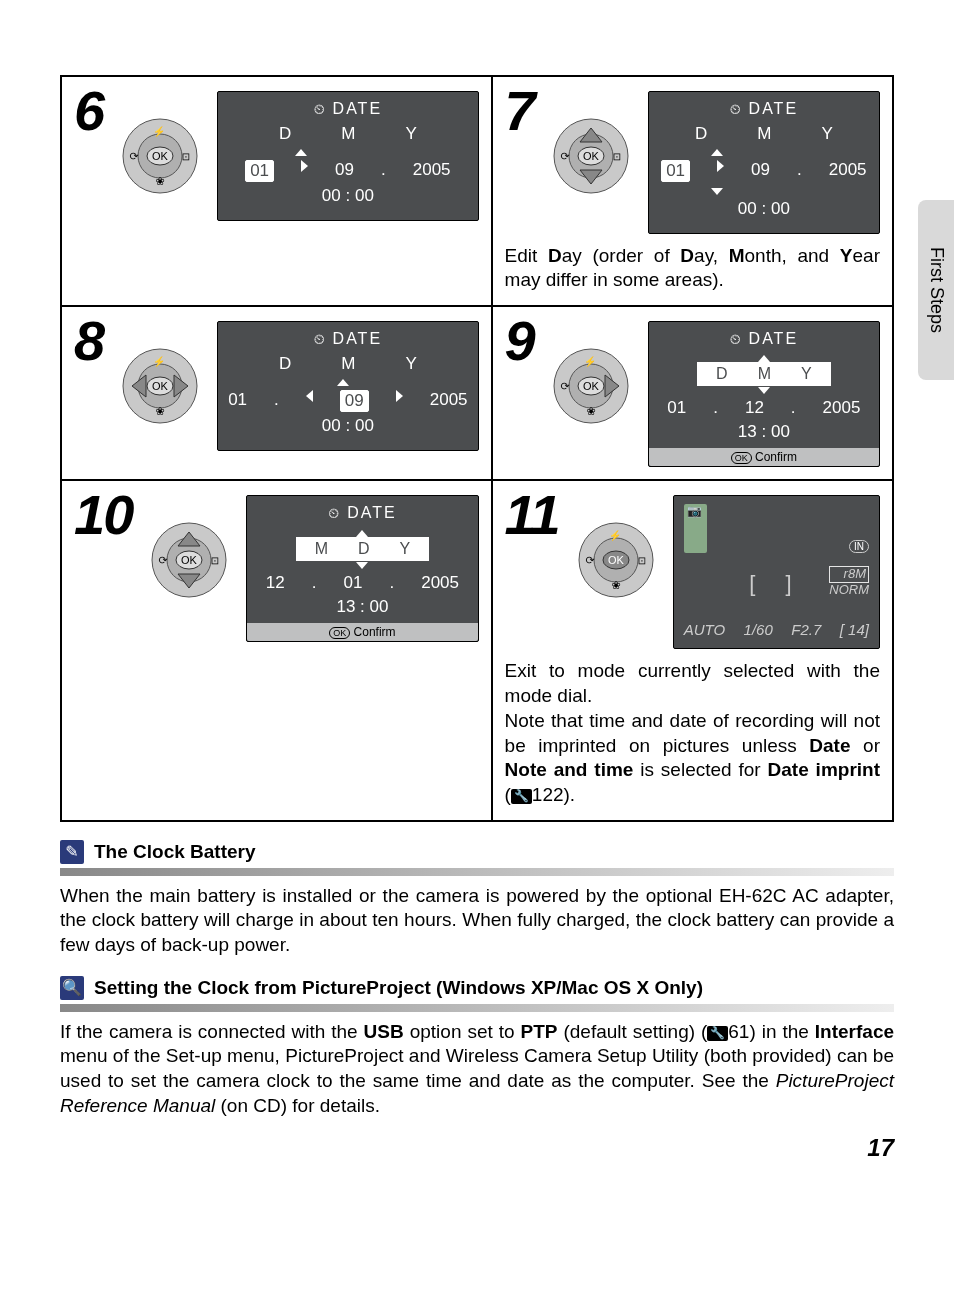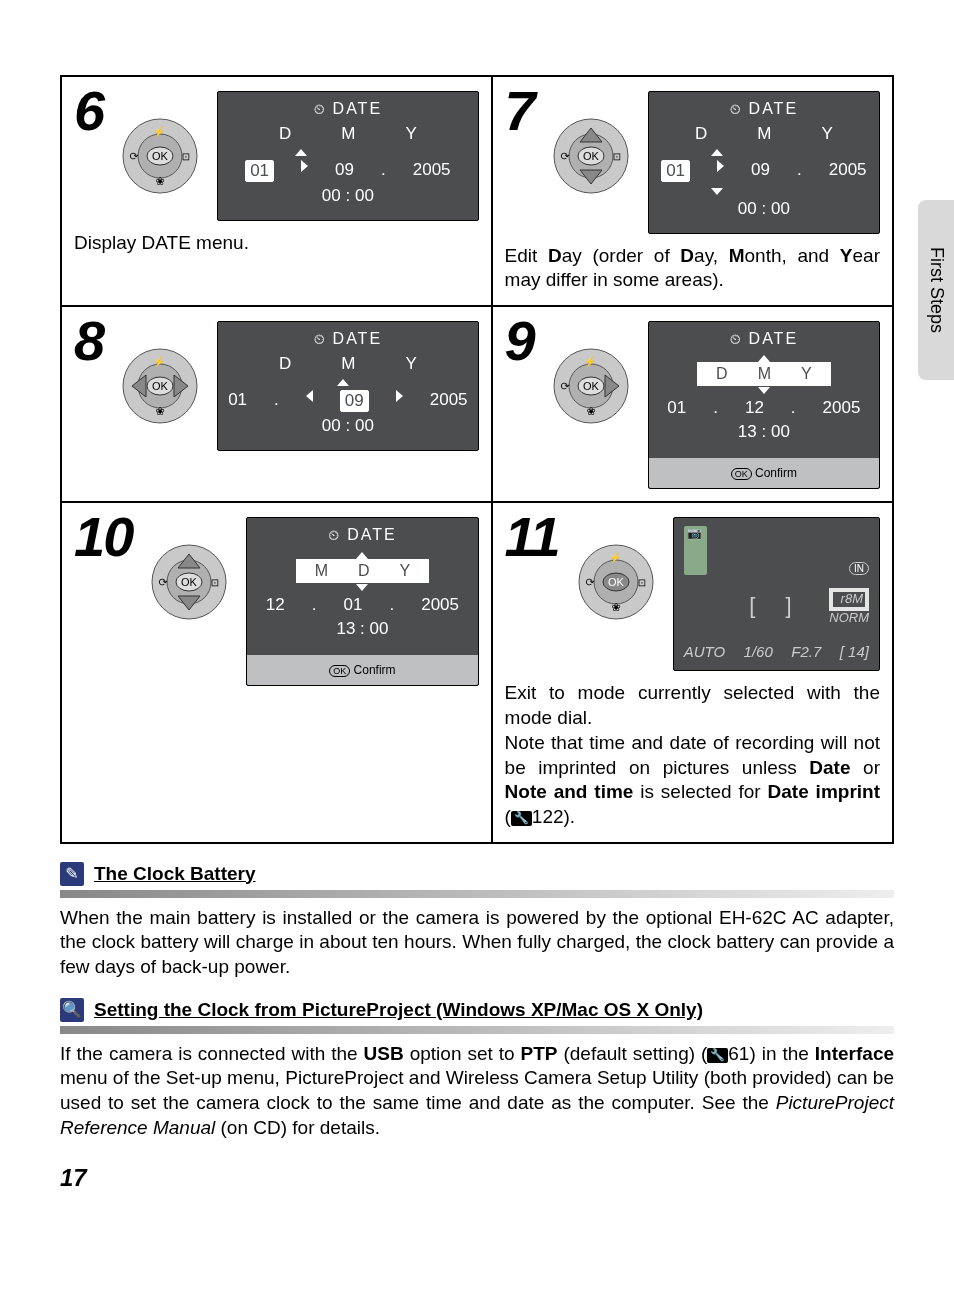--- a/index.html
+++ b/index.html
@@ -112,22 +112,22 @@
   .tri-up { border-left: 6px solid transparent; border-right: 6px solid transparent; border-bottom: 7px solid #fff; }
   .tri-down { border-left: 6px solid transparent; border-right: 6px solid transparent; border-top: 7px solid #fff; }
   .tri-left { border-top: 6px solid transparent; border-bottom: 6px solid transparent; border-right: 7px solid #fff; }
   .tri-right { border-top: 6px solid transparent; border-bottom: 6px solid transparent; border-left: 7px solid #fff; }
   .tri-row { text-align: center; line-height: 8px; }
   .confirm {
     text-align: center;
     background: #bfc0c1;
     color: #000;
     font-size: 12px;
-    margin: 16px -10px -10px -10px;
-    padding: 8px 0;
+    margin: 6px -10px -10px -10px;
+    padding: 2px 0;
     border-radius: 0 0 2px 2px;
   }
   .order-box {
     display: inline-flex;
     gap: 30px;
     border: 1px solid #fff;
     padding: 2px 18px;
     background: #fff;
     color: #4b4d4f;
   }
@@ -183,38 +183,37 @@
     color: #fff;
     display: flex;
     align-items: center;
     justify-content: center;
     font-size: 16px;
     border-radius: 2px;
   }
   .note-title {
     font-weight: bold;
     font-size: 19px;
-    text-decoration: underline;
   }
   .note-rule {
     height: 8px;
     background: linear-gradient(to right, #888 0%, #eee 100%);
     margin: 4px 0 8px 0;
   }
   .note-body {
     font-size: 19px;
     text-align: justify;
     line-height: 1.3;
   }
   .page-num {
-    text-align: left;
+    text-align: right;
     font-size: 24px;
     font-weight: bold;
     font-style: italic;
-    margin-top: 24px;
+    margin-top: 16px;
   }
   .ic { display:inline-block; background:#000; color:#fff; font-size:12px; padding:0 3px; border-radius:2px; vertical-align: 1px;}
 </style>
 </head>
 <body>
 
 <div class="page">
 
   <div class="side-tab">
     <span>First Steps</span>
@@ -248,21 +247,20 @@
           <div class="scr-row">
             <span class="hl">01</span>
             <span class="tri-right"></span>
             <span>09</span>
               <span>.</span>
             <span>2005</span>
           </div>
           <div class="scr-row">00  :  00</div>
         </div>
       </div>
-      <div class="caption">Display DATE menu.</div>
     </div>
 
     <div class="cell">
       <div class="cell-top">
         <div class="step-num">7</div>
         <div class="controller">
           <svg class="ctrl-svg" width="78" height="78" viewBox="0 0 78 78">
             <circle cx="39" cy="39" r="37" fill="#c9c9c9" stroke="#555"></circle>
             <circle cx="39" cy="39" r="22" fill="#b0b0b0" stroke="#555"></circle>
             <path d="M28 25 L50 25 L39 11 Z" fill="#888" stroke="#333"></path>
@@ -426,21 +424,21 @@
             <text x="65" y="43" text-anchor="middle" font-size="10">⊡</text>
           </svg>
         </div>
         <div class="screen shoot-screen">
           <div class="status-top">
             <span style="background:#8a8;color:#fff;padding:0 4px;border-radius:2px;font-size:12px;">📷</span>
             <span style="border:1px solid #ccc;border-radius:8px;padding:0 4px;font-size:10px;margin-top:36px;">IN</span>
           </div>
           <div class="brackets">[ ]</div>
           <div class="rightinfo">
-            <div style="border:4px solid #e5e5e5;padding:0 2px;">r<span>8M</span></div>
+            <div style="border:1px solid #e5e5e5;padding:0 2px;">r<span>8M</span></div>
             <div>NORM</div>
           </div>
           <div class="bottom">
             <span>AUTO</span>
             <span>1/60</span>
             <span>F2.7</span>
             <span>[   14]</span>
           </div>
         </div>
       </div>

